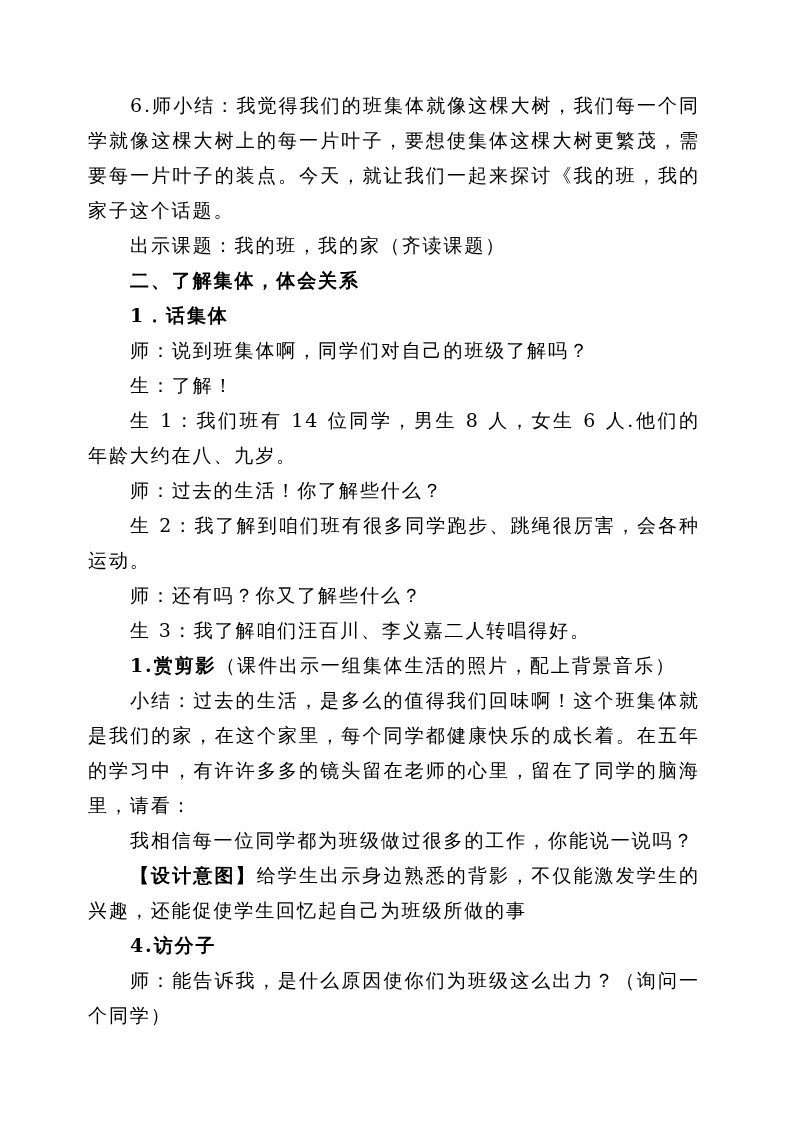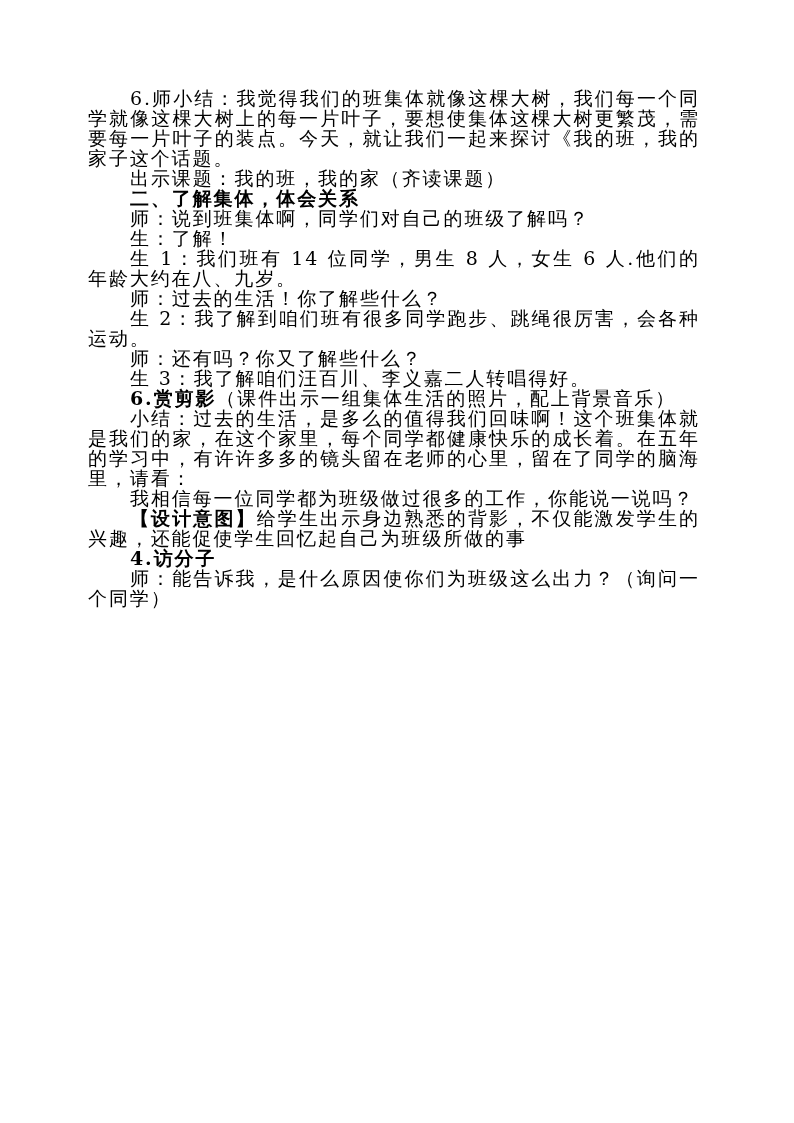--- a/index.html
+++ b/index.html
@@ -4,47 +4,48 @@
 <style>
   html, body { margin: 0; padding: 0; background: #ffffff; }
   body { width: 794px; height: 1123px; position: relative; overflow: hidden; }
   .page {
     position: absolute;
     left: 88px;
     top: 88px;
     width: 612px;
     font-family: "DejaVu Serif", "Liberation Serif", serif;
     font-size: 19px;
-    line-height: 20px;
+    line-height: 35px;
     color: #000000;
     letter-spacing: 1.9px;
     text-align: justify;
     text-align-last: left;
   }
   .p { margin: 0; }
   .indent { text-indent: 42px; }
   .bold { font-weight: bold; }
   .b { font-weight: bold; }
 </style>
 </head>
 <body>
 
 <div class="page">
   <p class="p indent">6.师小结：我觉得我们的班集体就像这棵大树，我们每一个同学就像这棵大树上的每一片叶子，要想使集体这棵大树更繁茂，需要每一片叶子的装点。今天，就让我们一起来探讨《我的班，我的家子这个话题。</p>
   <p class="p indent">出示课题：我的班，我的家（齐读课题）</p>
   <p class="p indent bold">二、了解集体，体会关系</p>
+  <p class="p indent bold">1．话集体</p>
   <p class="p indent">师：说到班集体啊，同学们对自己的班级了解吗？</p>
   <p class="p indent">生：了解！</p>
   <p class="p indent">生 1：我们班有 14 位同学，男生 8 人，女生 6 人.他们的年龄大约在八、九岁。</p>
   <p class="p indent">师：过去的生活！你了解些什么？</p>
   <p class="p indent">生 2：我了解到咱们班有很多同学跑步、跳绳很厉害，会各种运动。</p>
   <p class="p indent">师：还有吗？你又了解些什么？</p>
   <p class="p indent">生 3：我了解咱们汪百川、李义嘉二人转唱得好。</p>
   <p class="p indent">
-    <span class="b">6.赏剪影</span><span>（课件出示一组集体生活的照片，配上背景音乐）</span>
+    <span class="b">1.赏剪影</span><span>（课件出示一组集体生活的照片，配上背景音乐）</span>
   </p>
   <p class="p indent">小结：过去的生活，是多么的值得我们回味啊！这个班集体就是我们的家，在这个家里，每个同学都健康快乐的成长着。在五年的学习中，有许许多多的镜头留在老师的心里，留在了同学的脑海里，请看：</p>
   <p class="p indent">我相信每一位同学都为班级做过很多的工作，你能说一说吗？</p>
   <p class="p indent">
     <span class="b">【设计意图】</span><span>给学生出示身边熟悉的背影，不仅能激发学生的兴趣，还能促使学生回忆起自己为班级所做的事</span>
   </p>
   <p class="p indent bold">4.访分子</p>
   <p class="p indent">师：能告诉我，是什么原因使你们为班级这么出力？（询问一个同学）</p>
 </div>
 

